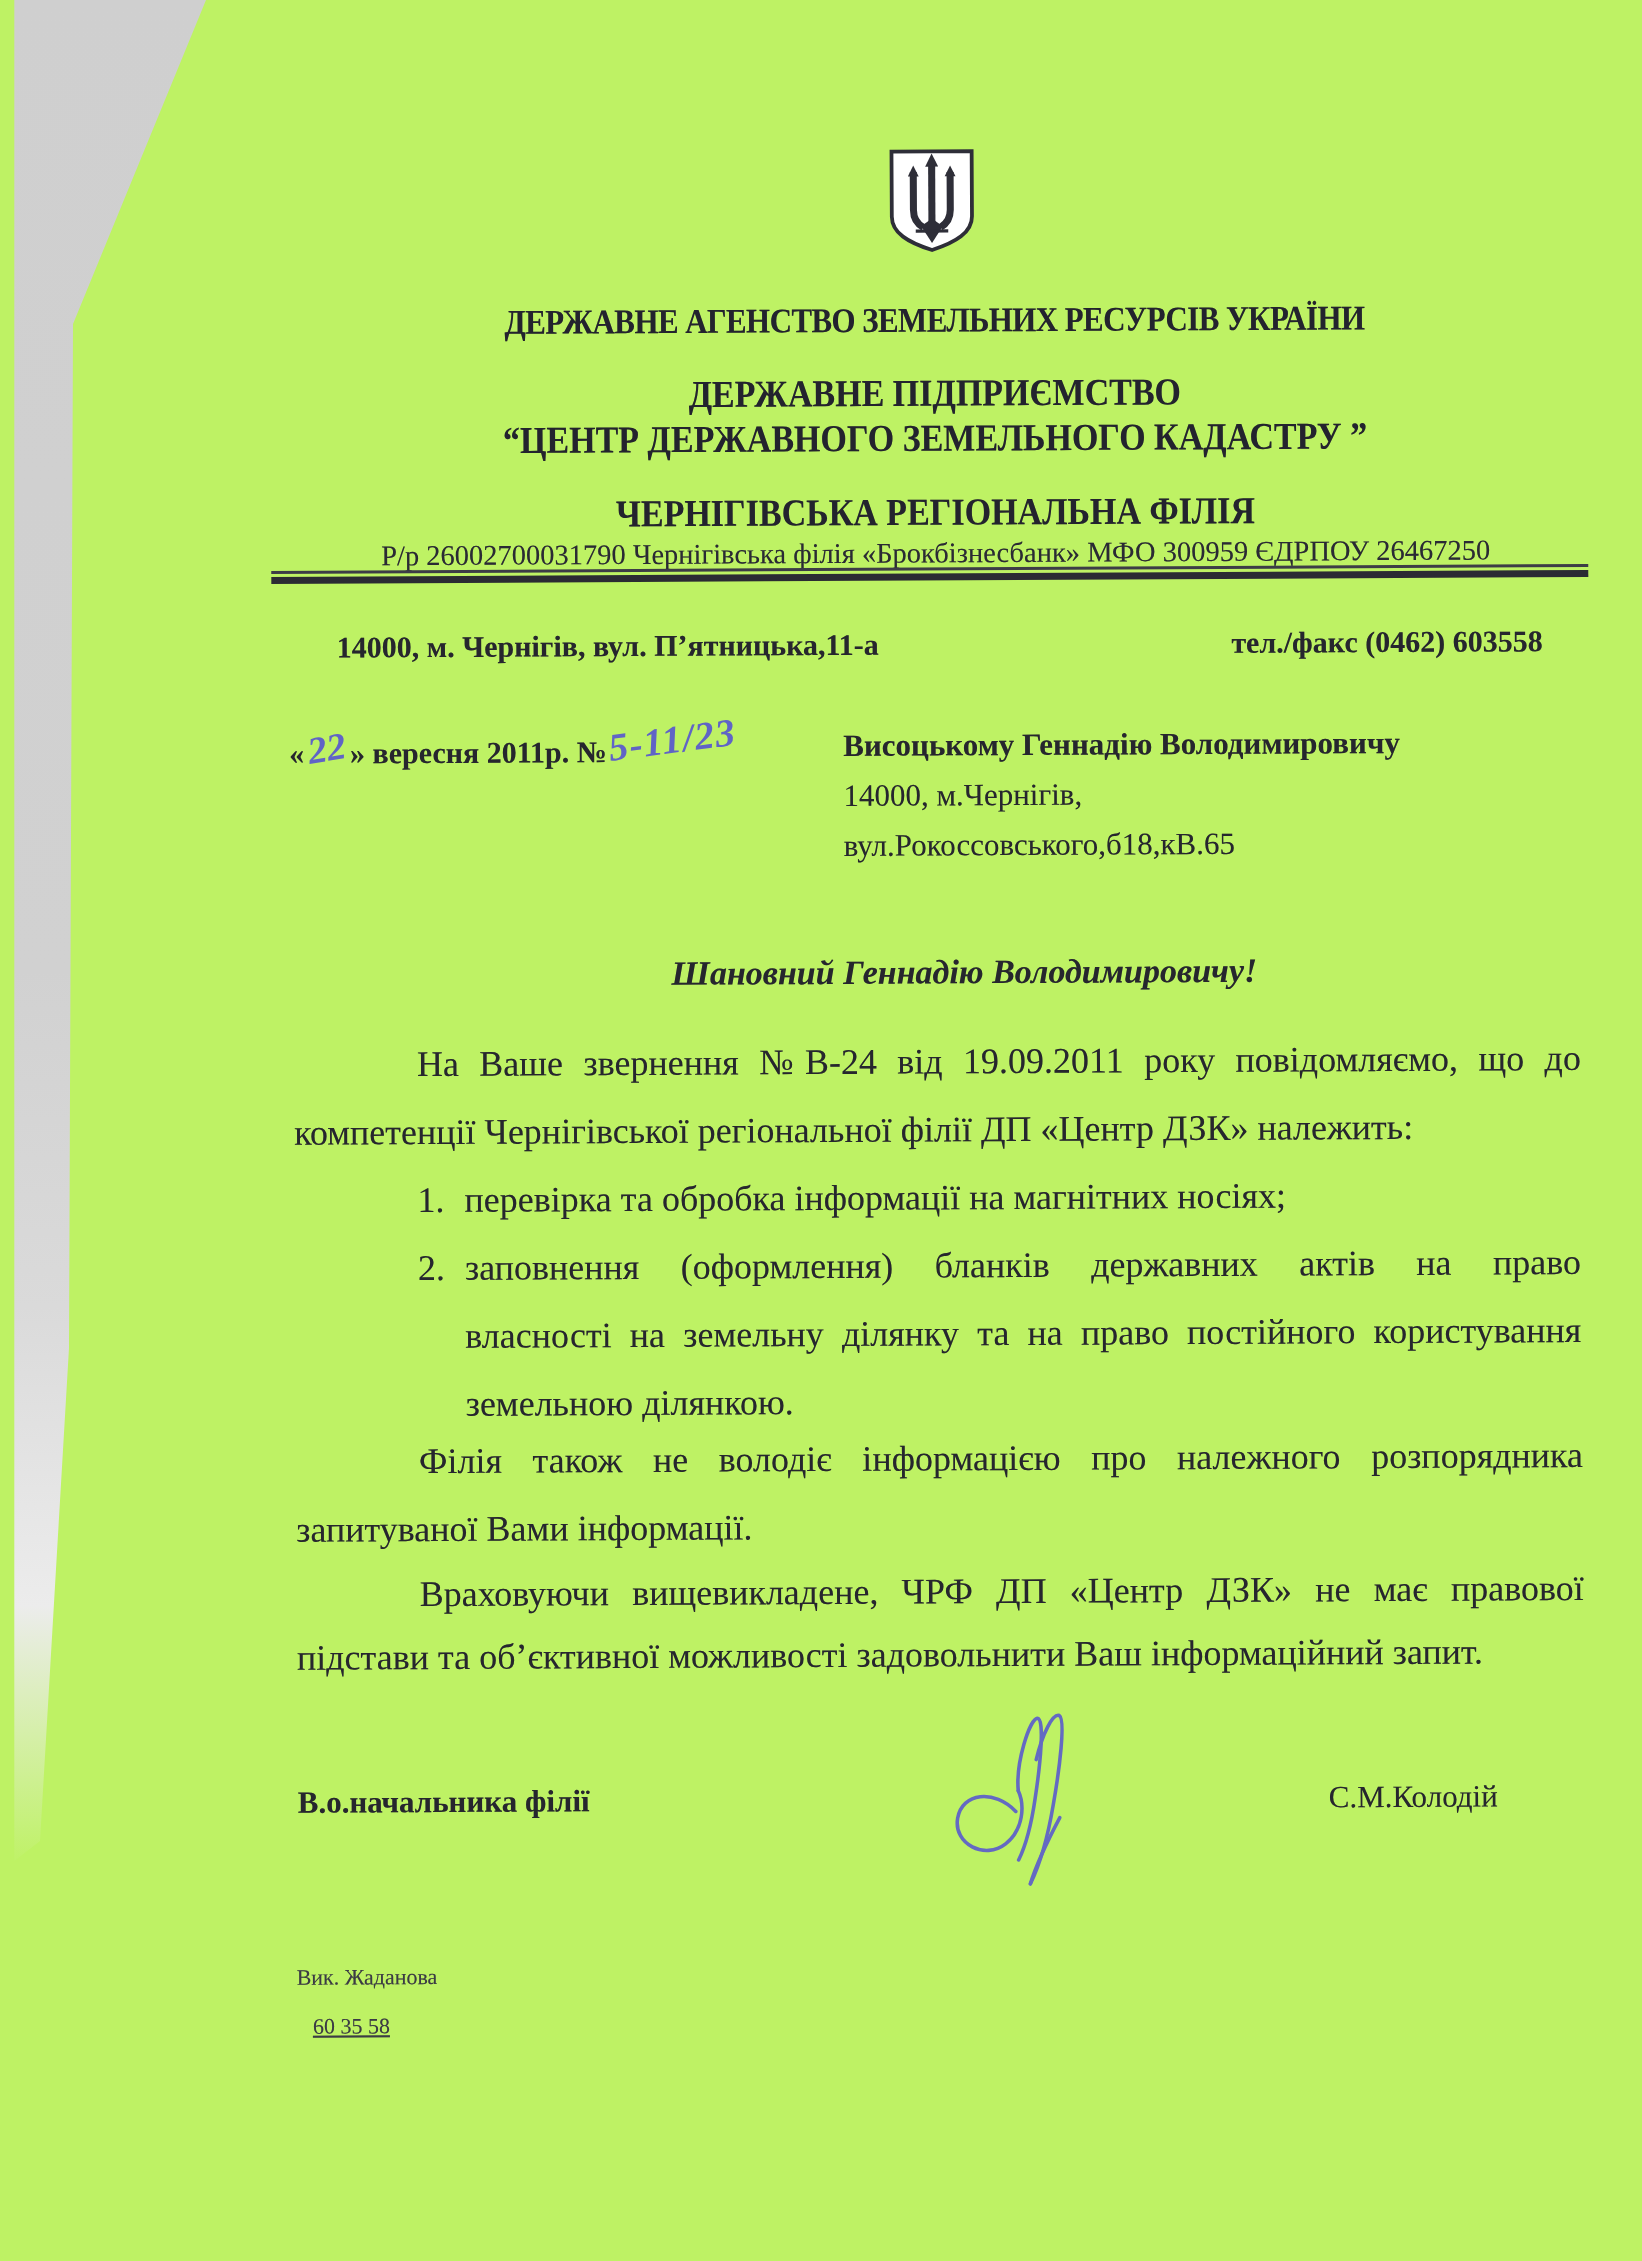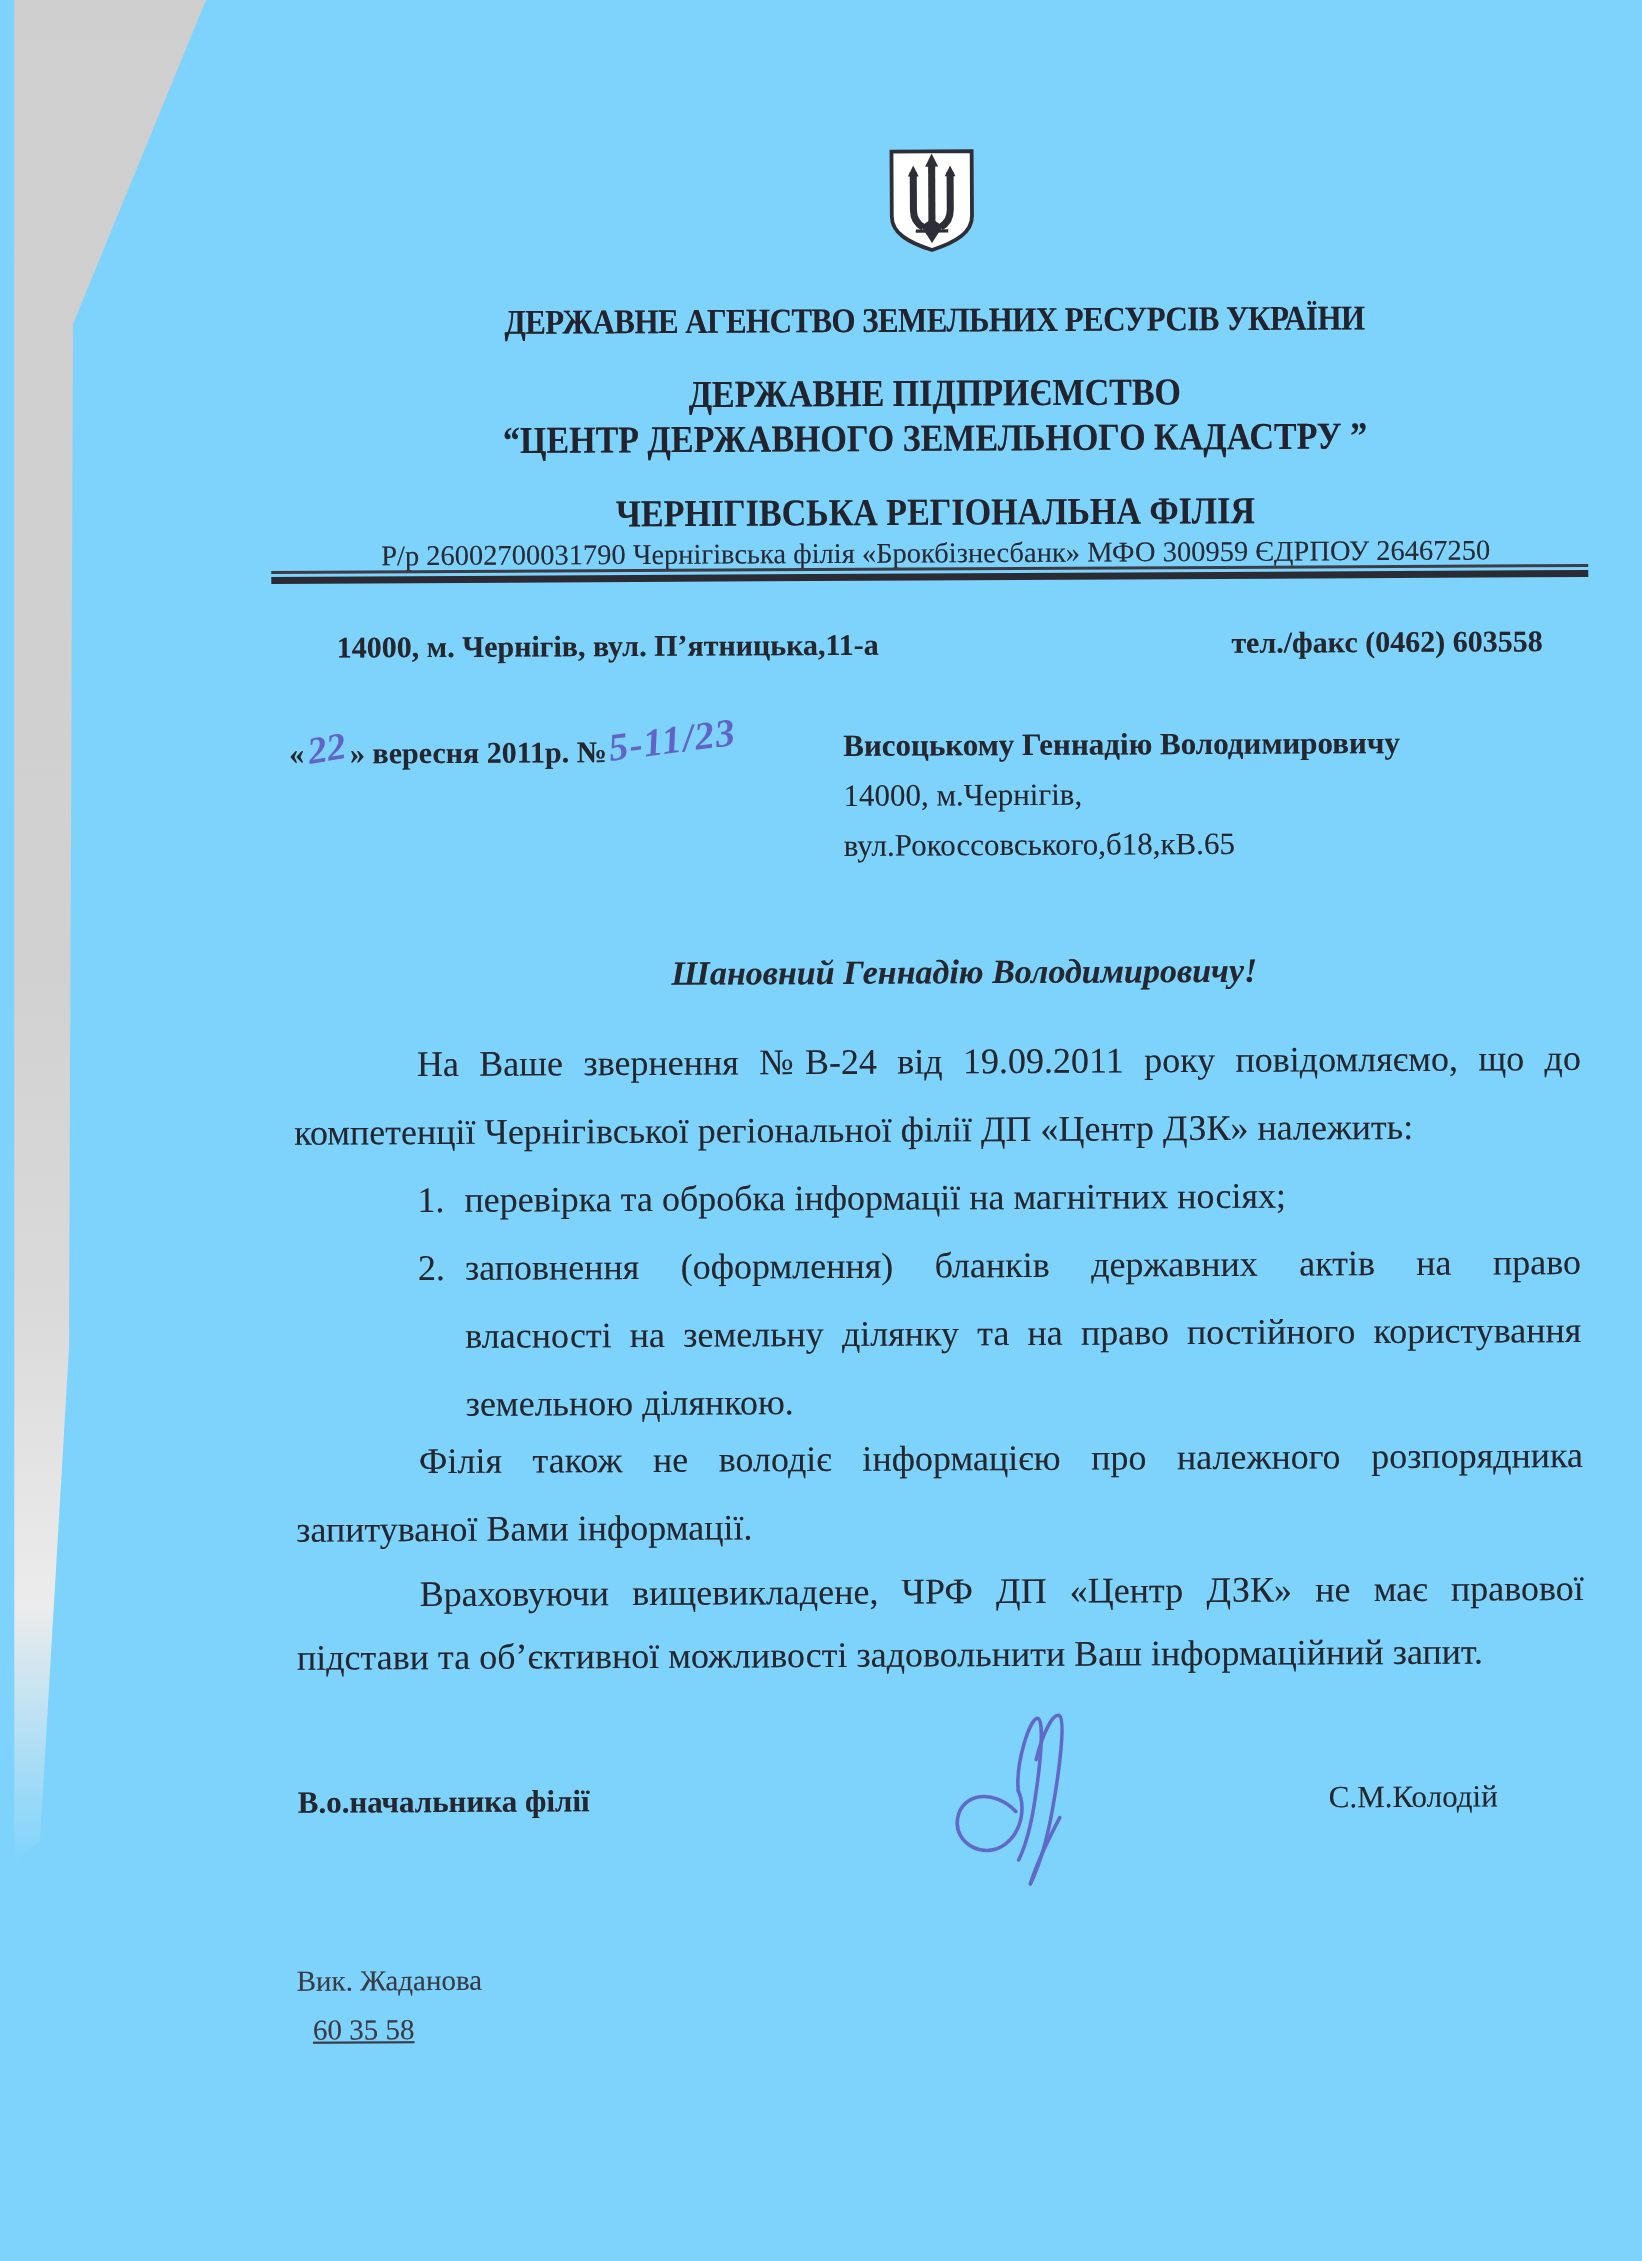--- a/index.html
+++ b/index.html
@@ -1,17 +1,17 @@
 <!DOCTYPE html>
 <html style="font-size:10.4px"><head>
 <meta charset="utf-8">
 <style>
   html,body{margin:0;padding:0;background:#e9e9e9;}
   .page{
-    position:relative;width:1643px;height:2261px;background:#7dd3fc;
+    position:relative;width:1643px;height:2261px;background:#bef264;
     overflow:hidden;font-family:"Liberation Serif","DejaVu Serif",serif;
     color:#26262e;
   }
   .scan-shadow{
     position:absolute;left:0;top:0;width:214px;height:1867px;
     background:linear-gradient(180deg,#cfcfcf 0%,#d1d1d1 52%,#dadada 70%,#ececec 86%,rgba(240,240,240,0) 100%);
     clip-path:polygon(14.3px 0px,206px 0px,73px 324px,69px 1348px,40px 1841px,14.3px 1861px);
   }
   .content{position:absolute;left:0;top:0;width:100%;height:100%;
     transform:rotate(-0.3deg);transform-origin:821px 713px;}
@@ -36,21 +36,21 @@
   .salut{left:344px;top:954px;width:1238px;text-align:center;font-size:34px;font-weight:bold;font-style:italic;}
   .bline{left:292px;width:1287px;font-size:36px;box-sizing:border-box;white-space:nowrap;}
   .wrap{white-space:normal;}
   .stretch{text-align:justify;text-align-last:justify;white-space:normal;}
   .indent{padding-left:123px;}
   .list-num{position:absolute;left:415px;font-size:36px;}
   .list-text{left:462px;width:1116px;font-size:36px;box-sizing:border-box;}
   .sig-label{left:292px;top:1782px;font-size:31px;font-weight:bold;}
   .sig-name{left:1323px;top:1782px;font-size:31px;font-weight:normal;}
   .sig-svg{position:absolute;left:927px;top:1709px;}
-  .footer{font-size:29px;color:#3b3b45;}
+  .footer{font-size:22px;color:#3b3b45;}
   .f1{left:290px;top:1962px;}
   .f2{left:306px;top:2011px;text-decoration:underline;}
   .emblem{position:absolute;left:889px;top:137px;}
 </style>
 </head>
 <body>
 
 <div class="page">
 
   <div class="scan-shadow"></div>

